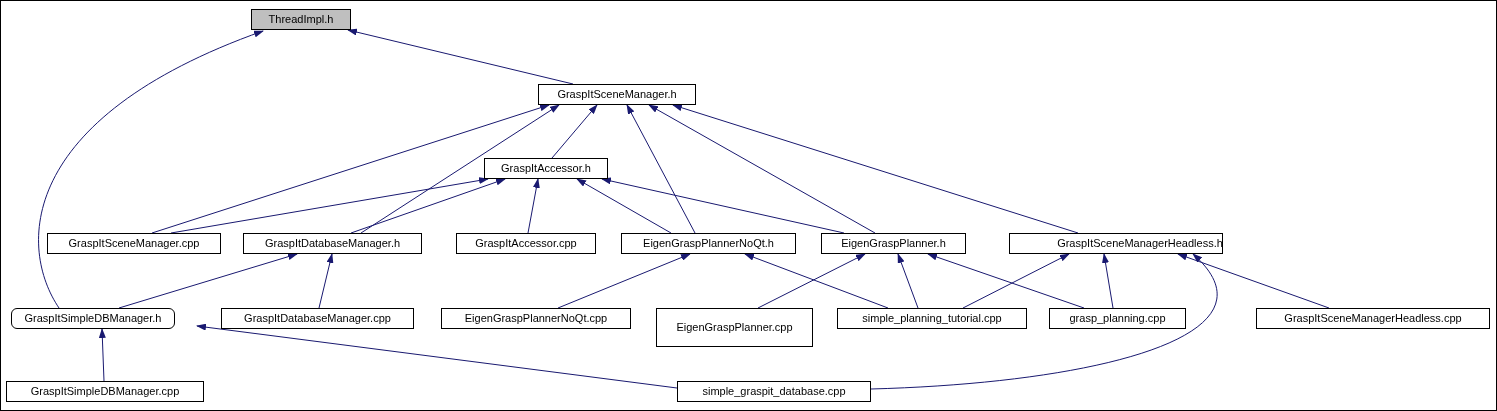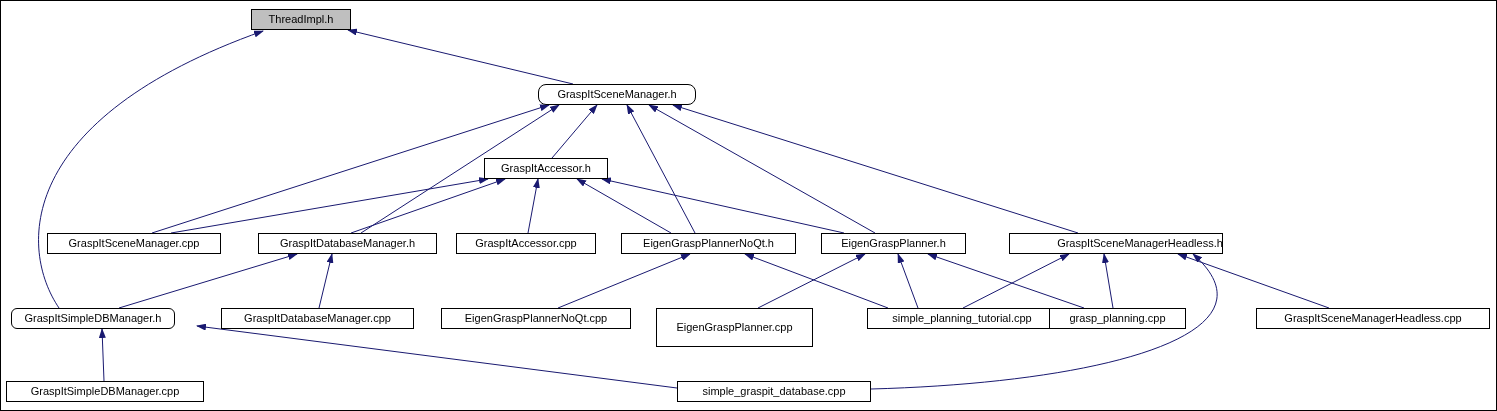--- a/index.html
+++ b/index.html
@@ -56,30 +56,30 @@
       <path d="M1083,307 L927,253" class="edge" marker-end="url(#arrow)"></path>
       <path d="M962,307 L1068,253" class="edge" marker-end="url(#arrow)"></path>
       <path d="M1112,307 L1103,253" class="edge" marker-end="url(#arrow)"></path>
       <path d="M1328,307 L1177,253" class="edge" marker-end="url(#arrow)"></path>
       <path d="M870,388 C1095,382 1285,335 1192,253" class="edge" marker-end="url(#arrow)"></path>
       <path d="M103,380 L101,328" class="edge" marker-end="url(#arrow)"></path>
       <path d="M676,387 L196,325" class="edge" marker-end="url(#arrow)"></path>
     </svg>
 
 <div class="node highlight" style="left: 250px; top: 8px; width: 100px; height: 21px;">ThreadImpl.h</div>
-    <div class="node" style="left: 537px; top: 83px; width: 158px; height: 21px; border-radius: 8px;">GraspItSceneManager.h</div>
+    <div class="node" style="left: 537px; top: 83px; width: 158px; height: 21px;">GraspItSceneManager.h</div>
     <div class="node" style="left: 483px; top: 157px; width: 124px; height: 21px;">GraspItAccessor.h</div>
     <div class="node" style="left: 46px; top: 232px; width: 174px; height: 21px;">GraspItSceneManager.cpp</div>
-    <div class="node" style="left: 257px; top: 232px; width: 179px; height: 21px;">GraspItDatabaseManager.h</div>
+    <div class="node" style="left: 242px; top: 232px; width: 179px; height: 21px;">GraspItDatabaseManager.h</div>
     <div class="node" style="left: 455px; top: 232px; width: 140px; height: 21px;">GraspItAccessor.cpp</div>
     <div class="node" style="left: 820px; top: 232px; width: 145px; height: 21px;">EigenGraspPlanner.h</div>
     <div class="node" style="left: 620px; top: 232px; width: 175px; height: 21px;">EigenGraspPlannerNoQt.h</div>
     <div class="node" style="left: 1008px; top: 232px; width: 214px; height: 21px; padding-left: 48px;">GraspItSceneManagerHeadless.h</div>
     <div class="node" style="left: 10px; top: 307px; width: 164px; height: 21px; border-radius: 6px;">GraspItSimpleDBManager.h</div>
     <div class="node" style="left: 220px; top: 307px; width: 193px; height: 21px;">GraspItDatabaseManager.cpp</div>
     <div class="node" style="left: 440px; top: 307px; width: 190px; height: 21px;">EigenGraspPlannerNoQt.cpp</div>
     <div class="node" style="left: 655px; top: 307px; width: 157px; height: 39px;">EigenGraspPlanner.cpp</div>
-    <div class="node" style="left: 866px; top: 307px; width: 190px; height: 21px;">simple_planning_tutorial.cpp</div>
+    <div class="node" style="left: 836px; top: 307px; width: 190px; height: 21px;">simple_planning_tutorial.cpp</div>
     <div class="node" style="left: 1048px; top: 307px; width: 137px; height: 21px;">grasp_planning.cpp</div>
     <div class="node" style="left: 1255px; top: 307px; width: 234px; height: 21px;">GraspItSceneManagerHeadless.cpp</div>
     <div class="node" style="left: 5px; top: 380px; width: 198px; height: 21px;">GraspItSimpleDBManager.cpp</div>
     <div class="node" style="left: 676px; top: 380px; width: 194px; height: 21px;">simple_graspit_database.cpp</div>
   </div>
 
 </body></html>

